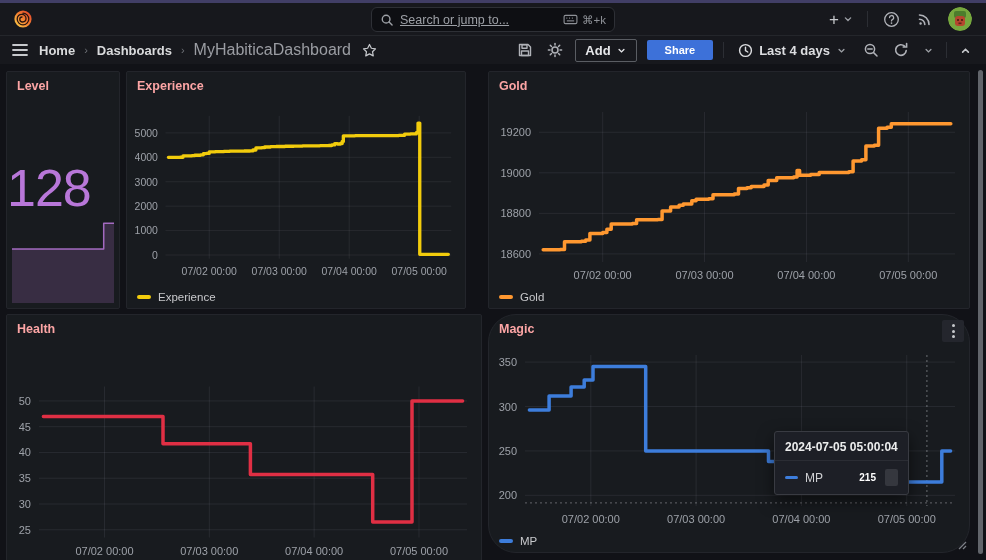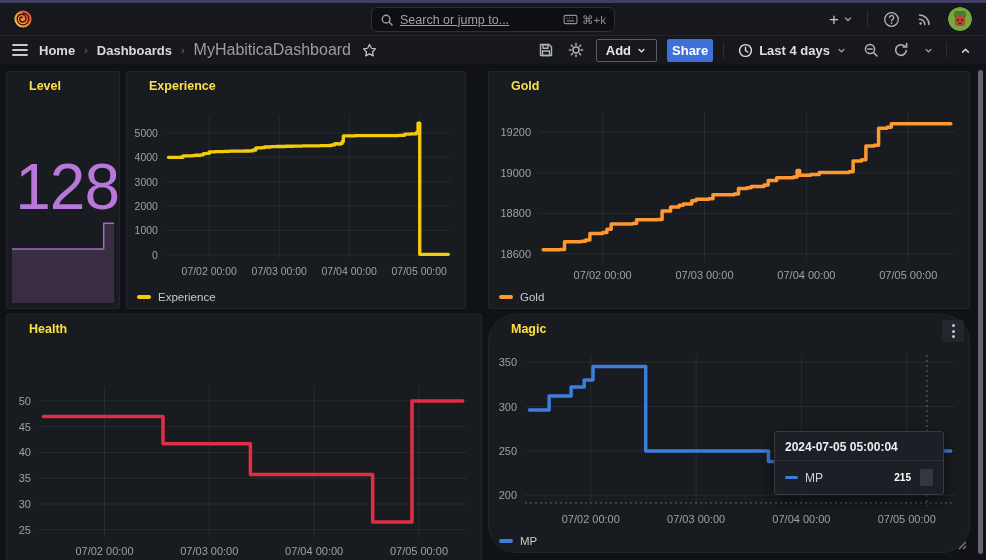--- a/index.html
+++ b/index.html
@@ -23,41 +23,41 @@
   
   .crumbbar { position:absolute; left:0; top:36px; width:986px; height:28px; background:#17181d;
     display:flex; align-items:center; }
   .crumb-left { display:flex; align-items:center; gap:9px; padding-left:10px; }
   .crumb-strong { color:#d9dadc; font-size:13px; font-weight:700; cursor:pointer; }
   .crumb-dim { color:#9b9da3; font-size:16px; cursor:default; }
   .crumb-sep { color:#6f7278; font-size:11px; }
   .crumb-right { margin-left:auto; display:flex; align-items:center; gap:10px; padding-right:12px; }
   .btn-add { display:flex; align-items:center; gap:5px; border:1px solid #5a5d63; border-radius:2px;
     color:#e6e7ea; font-size:13px; font-weight:700; padding:3px 9px; background:transparent; cursor:pointer; }
-  .btn-share { border:none; border-radius:2px; color:#fff; font-size:13px; font-weight:700;
-    padding:4px 5px; cursor:pointer; }
+  .btn-share { border:none; border-radius:2px; color:#fff; font-size:11px; font-weight:700;
+    padding:4px 18px; cursor:pointer; }
   .timepicker { display:flex; align-items:center; gap:6px; color:#dcdde0; font-size:13px; font-weight:700; cursor:pointer; padding:0 4px;text-align:center; }
   .icon-btn { display:flex; align-items:center; justify-content:center; cursor:pointer; padding:2px; }
   
   .dash { position:absolute; left:0; top:64px; width:986px; height:496px; background:#111217; }
   .panel { position:absolute; background:#181b1f; border:1px solid #23252b; border-radius:2px; }
-  .panel-title { position:absolute; left:22px; top:7px; font-size:12.5px; font-weight:700; color:#fde047; cursor:pointer; }
+  .panel-title { position:absolute; left:10px; top:7px; font-size:12.5px; font-weight:700; color:#fca5a5; cursor:pointer; }
   .chart { position:absolute; left:8px; right:8px; top:28px; bottom:24px; }
   .legend-row { position:absolute; left:10px; bottom:5px; display:flex; align-items:center; gap:7px; cursor:pointer; }
   .legend-marker { width:14px; height:4px; border-radius:2px; background:#888; }
   .legend-label { font-size:11.5px; color:#c8c9cc; }
   
   .stat-value { position:absolute; left:0; right:0; top:50%; transform:translateY(-54%);
-    text-align:right; font-size:64px; font-weight:500; letter-spacing:-1px; color:#B877D9; }
+    text-align:left; font-size:52px; font-weight:500; letter-spacing:-1px; color:#B877D9; }
   .spark { position:absolute; left:5px; right:5px; top:5px; bottom:5px; }
   
   .kebab { position:absolute; top:5px; right:5px; width:22px; height:22px; border-radius:2px;
     background:#24262d; display:flex; flex-direction:column; align-items:center; justify-content:center; gap:2.5px; cursor:pointer; }
   .kebab i { width:3px; height:3px; border-radius:50%; background:#c6c8cc; }
-  .g-tooltip { position:absolute; left:285px; top:116px; width:170px; background:#1d1f26;
+  .g-tooltip { position:absolute; left:285px; top:116px; width:135px; background:#1d1f26;
     border:1px solid #393b42; border-radius:3px; box-shadow:0 6px 16px rgba(0,0,0,.55); z-index:6; }
   .g-tooltip .tt-head { padding:8px 10px 6px; font-size:12px; font-weight:700; color:#eceded;
     border-bottom:1px solid #2b2d34; }
   .g-tooltip .tt-row { padding:8px 10px; display:flex; align-items:center; gap:7px; }
   .tt-marker { width:13px; height:3.5px; border-radius:2px; background:#3D7DDB; }
   .tt-series { font-size:12px; color:#d0d1d4; }
   .tt-val { margin-left:auto; font-size:10px; font-weight:700; color:#fff; }
   .tt-flash { width:13px; height:17px; background:#35373e; border-radius:2px; margin-left:2px; }
   .resize-handle { position:absolute; right:2px; bottom:2px; cursor:nwse-resize; }
   .scroll-thumb { position:absolute; right:3px; top:70px; width:5px; height:484px; border-radius:3px;

